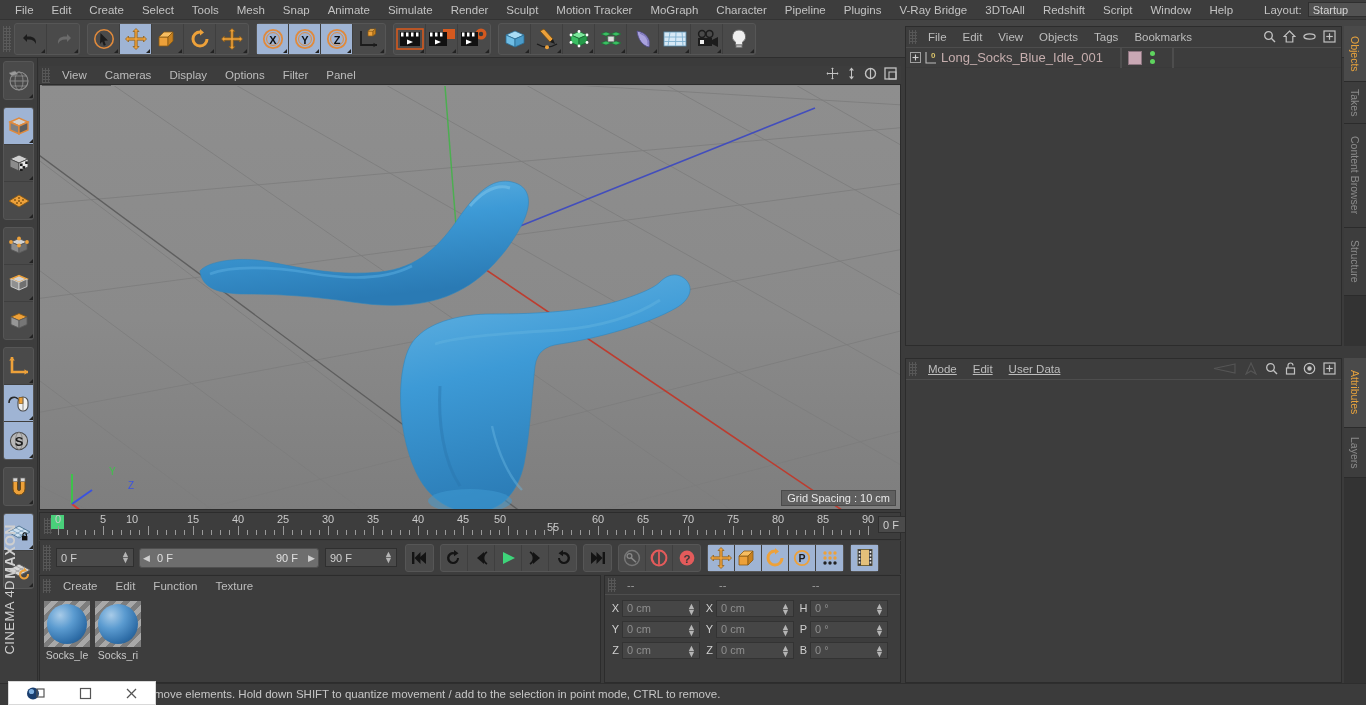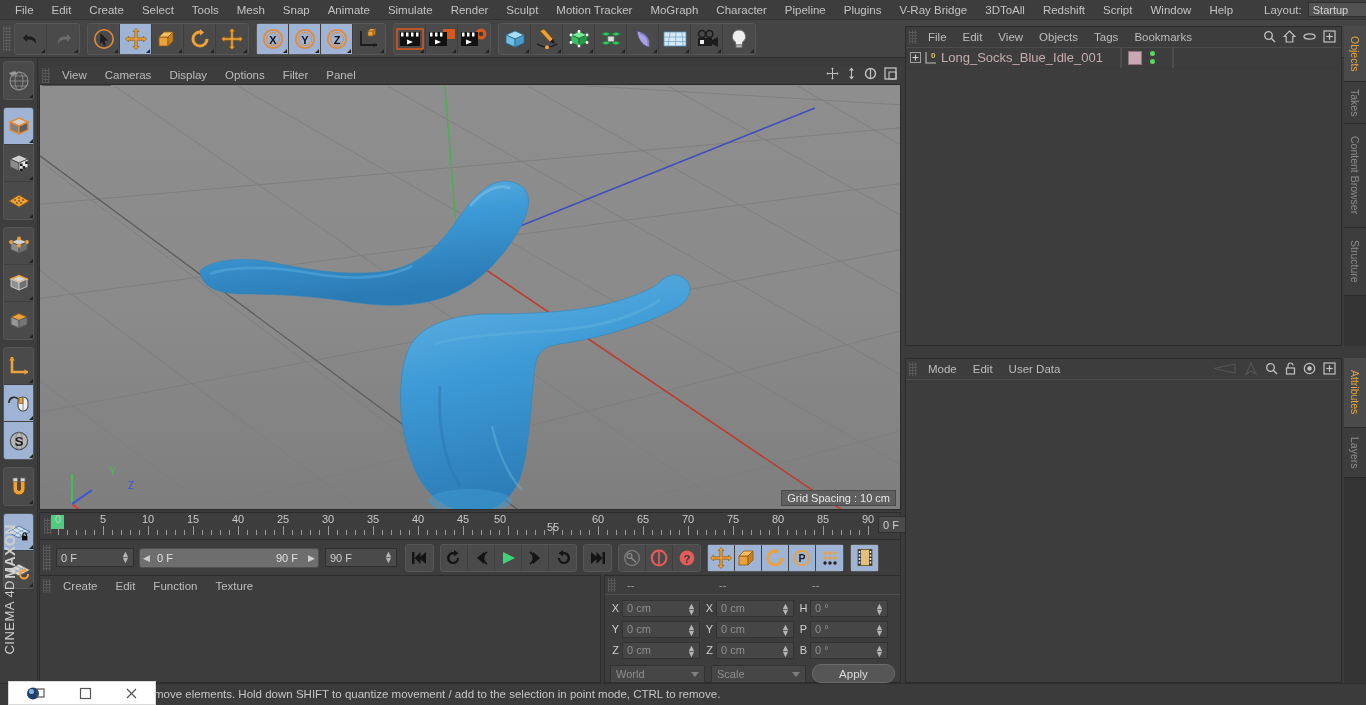--- a/index.html
+++ b/index.html
@@ -144,21 +144,21 @@
      border-bottom:1px solid #3a3a3a;}
   .objname { font-size:13px; color:#c6aeae; margin-left:3px; }
   .objcol { position:absolute; left:214px; top:0; width:2px; height:20px; background:#4d4d4d;}
   .objcol2 { position:absolute; left:266px; top:0; width:2px; height:20px; background:#4d4d4d;}
   .objtag { width:14px; height:14px; background:#c9a8b4; border:1px solid #8d7580;}
 
   
   .attrpanel { position:absolute; left:905px; top:358px; width:437px; height:325px;
      background:#3d3d3d; border:1px solid #2c2c2c;}
   .attrmenu { height:21px; display:flex; align-items:center; border-bottom:1px solid #4d4d4d;}
-  .attrmenu .mi { padding:0 8px; font-size:11.5px; color:#bdbdbd;}
+  .attrmenu .mi { padding:0 8px; font-size:11.5px; color:#bdbdbd;text-decoration:underline;}
   .attricons { position:absolute; right:5px; top:3px; display:flex; gap:7px; align-items:center;}
 
   
   .vtabs { position:absolute; right:0; top:26px; width:22px; height:320px; background:#333;}
   .vtabs2 { position:absolute; right:0; top:358px; width:22px; height:325px; background:#333;}
   .vtab { width:22px; display:flex; align-items:center; justify-content:center;
      background:#3d3d3d; border-bottom:1px solid #2b2b2b;}
   .vtab span { writing-mode:vertical-rl; font-size:10.5px; color:#8b8b8b; padding:5px 0;}
   .vtab.active { background:#4a4a4a; }
   .vtab.active span { color:#e8a33d; }
@@ -862,21 +862,21 @@
         <div class="tick" style="left: 765px;"></div>
         <div class="tick" style="left: 774px;"></div>
         <div class="tick maj" style="left: 783px;"></div>
         <div class="tick" style="left: 792px;"></div>
         <div class="tick" style="left: 801px;"></div>
         <div class="tick" style="left: 810px;"></div>
         <div class="tick" style="left: 819px;"></div>
         <div class="tick maj" style="left: 828px;"></div>
         <div class="tnum" style="left: 18px;">0</div>
         <div class="tnum" style="left: 63px;">5</div>
-        <div class="tnum" style="left: 108px;">10</div>
+        <div class="tnum" style="left: 92px;">10</div>
         <div class="tnum" style="left: 153px;">15</div>
         <div class="tnum" style="left: 198px;">40</div>
         <div class="tnum" style="left: 243px;">25</div>
         <div class="tnum" style="left: 288px;">30</div>
         <div class="tnum" style="left: 333px;">35</div>
         <div class="tnum" style="left: 378px;">40</div>
         <div class="tnum" style="left: 423px;">45</div>
         <div class="tnum" style="left: 460px; text-align: right;">50</div>
         <div class="tnum" style="left: 513px; margin-top: 8px;">55</div>
         <div class="tnum" style="left: 558px;">60</div>
@@ -1077,20 +1077,34 @@
   <div class="matpanel">
     <div class="matmenu">
       <div class="grip" style="height:14px;"></div>
       <div id="mat-menu-items" style="display:flex;align-items:center;">
           <div class="mi">Create</div>
           <div class="mi">Edit</div>
           <div class="mi">Function</div>
           <div class="mi">Texture</div>
         </div>
     </div>
+    <div class="matgrid" id="mat-grid">
+        <div class="matcell">
+          <div class="matthumb">
+            <div class="matball"></div>
+          </div>
+          <div class="matname">Socks_le</div>
+        </div>
+        <div class="matcell">
+          <div class="matthumb">
+            <div class="matball"></div>
+          </div>
+          <div class="matname">Socks_ri</div>
+        </div>
+      </div>
   </div>
 
   <div class="coordpanel">
     <div class="coordhdr">
       <div class="grip" style="height:14px;"></div>
       <div class="h" style="width:92px;padding-left:8px;">--</div>
       <div class="h" style="width:93px;padding-left:8px;">--</div>
       <div class="h" style="padding-left:8px;">--</div>
     </div>
     <div id="coord-rows" style="padding:2px 4px 0 4px;">
@@ -1139,31 +1153,20 @@
             <span>0 cm</span>
             <i class="spin">▲<br>▼</i>
           </div>
           <span class="clab" style="margin-left:3px;">B</span>
           <div class="cfield" style="width:78px;">
             <span>0 °</span>
             <i class="spin">▲<br>▼</i>
           </div>
         </div>
       </div>
-    <div style="display:flex;align-items:center;gap:6px;padding:4px 5px 0 5px;">
-      <div class="cdrop" style="width:96px;">
-        <span>World</span>
-        <i class="arr"></i>
-      </div>
-      <div class="cdrop" style="width:96px;">
-        <span>Scale</span>
-        <i class="arr"></i>
-      </div>
-      <div class="applybtn" style="width:84px;">Apply</div>
-    </div>
   </div>
 
   <div class="objpanel">
     <div class="objmenu">
       <div class="grip" style="height:14px;"></div>
       <div id="obj-menu-items" style="display:flex;align-items:center;">
           <div class="mi">File</div>
           <div class="mi">Edit</div>
           <div class="mi">View</div>
           <div class="mi">Objects</div>

